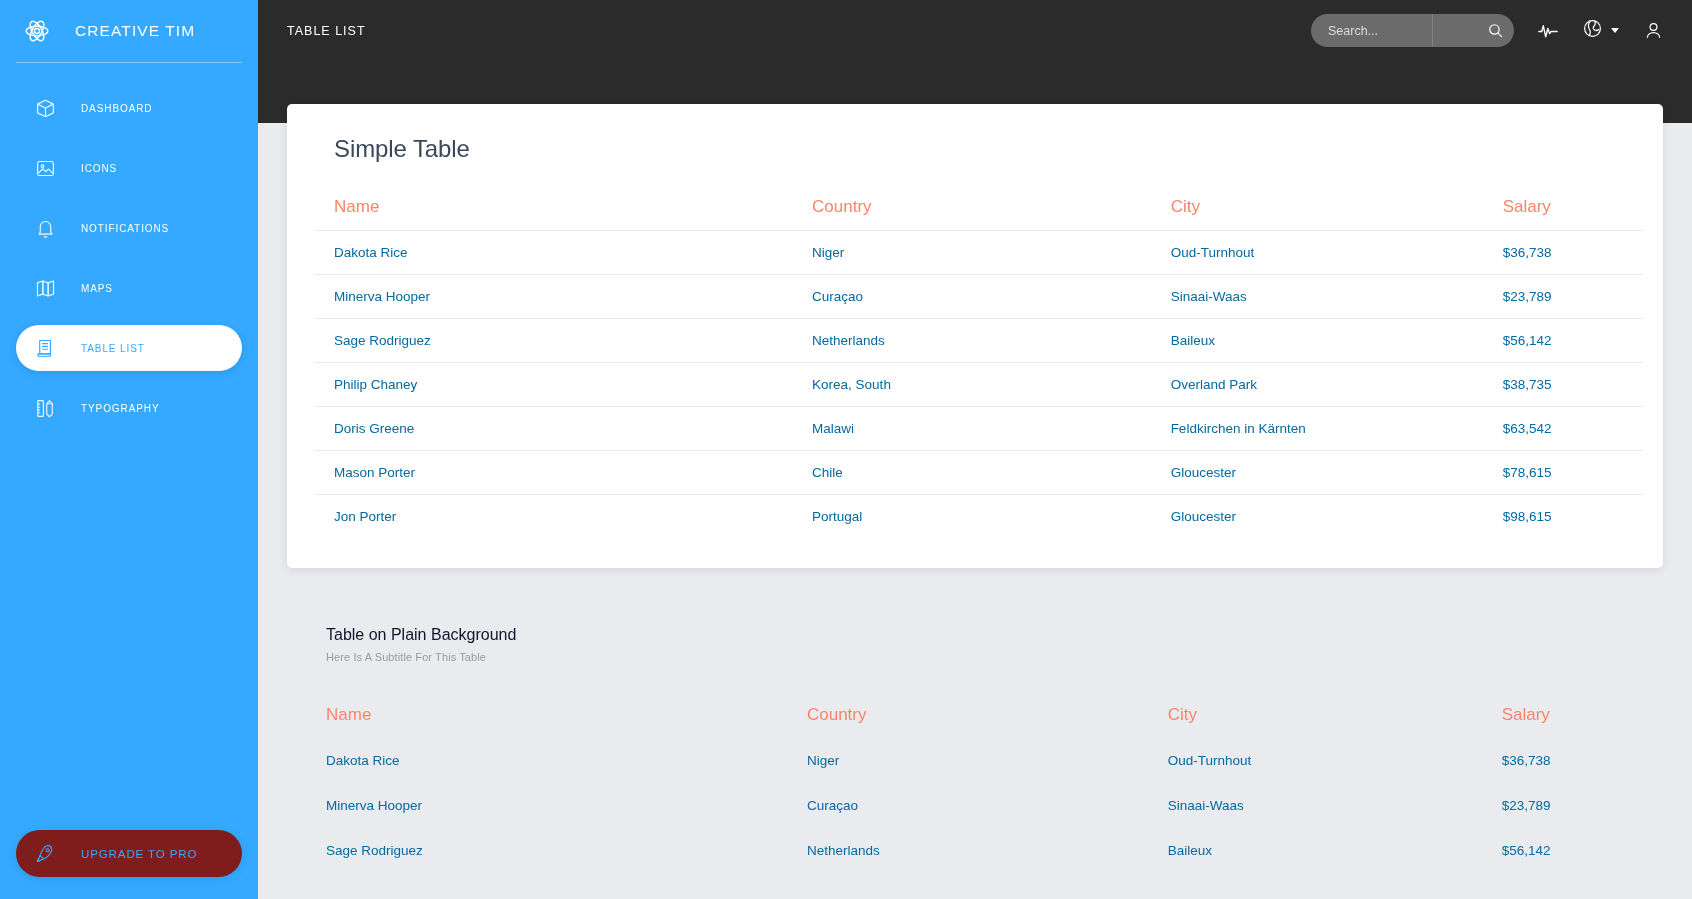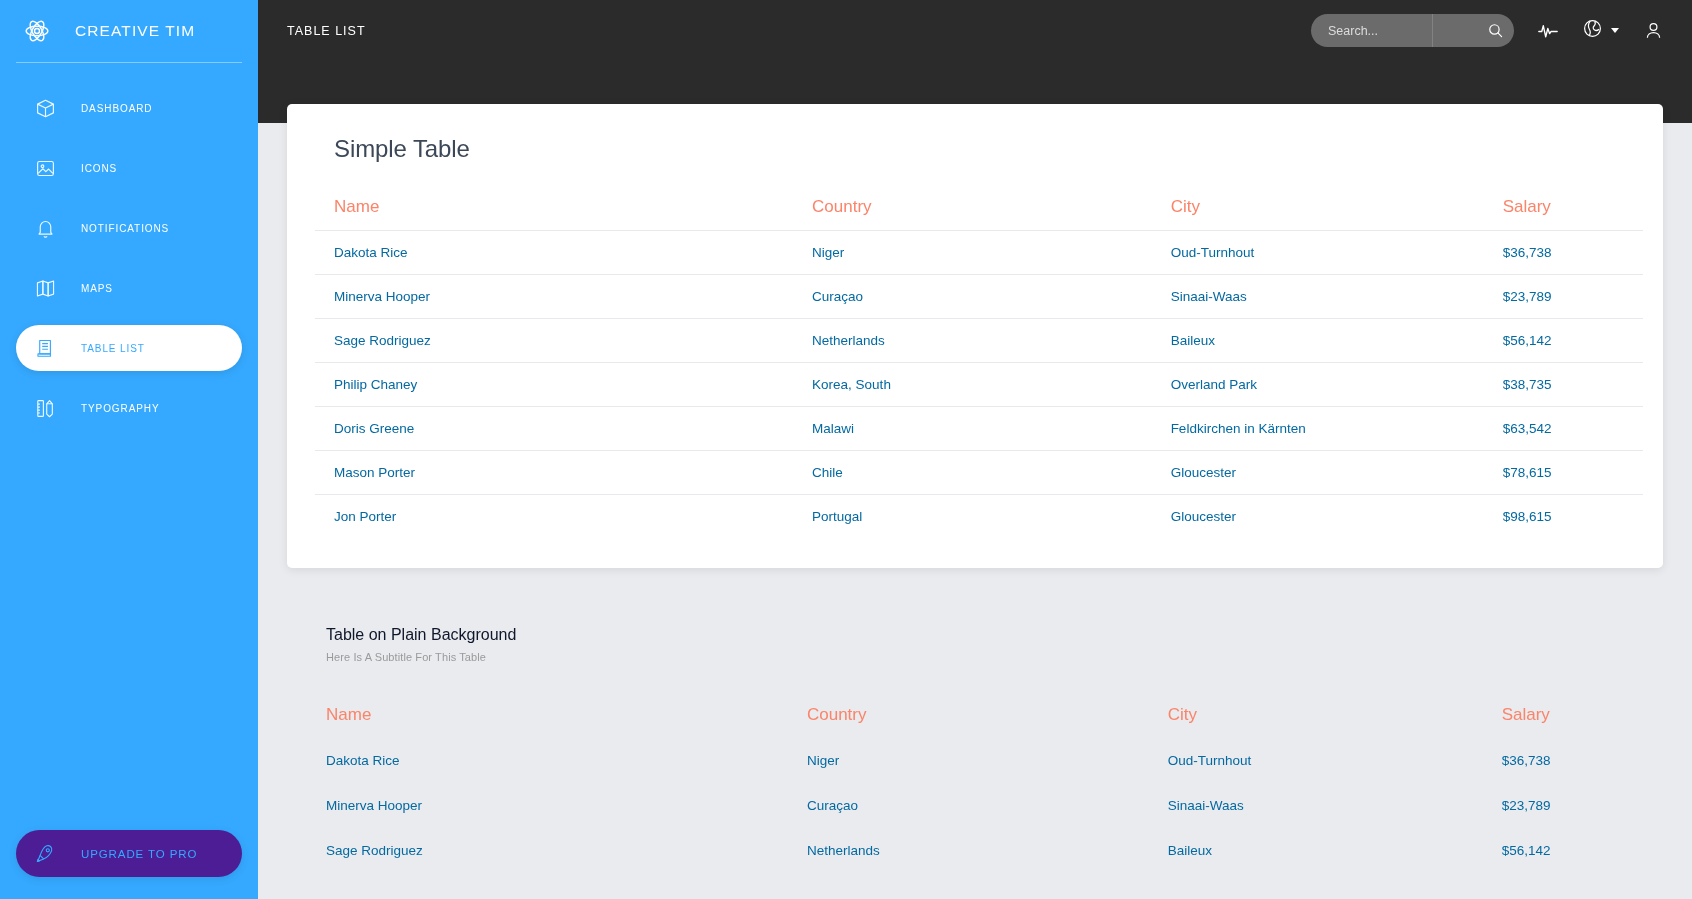--- a/index.html
+++ b/index.html
@@ -98,21 +98,21 @@
     box-shadow: 0 2px 9px rgba(0,0,0,0.11);
   }
   .nav-item.active .nav-icon { opacity: 1; }
 
   .upgrade {
     position: absolute;
     left: 16px;
     right: 16px;
     bottom: 22px;
     height: 47px;
-    background: #4c1d95;
+    background: #7f1d1d;
     border-radius: 24px;
     display: flex;
     align-items: center;
     padding-left: 16px;
     color: #35a9ff;
     cursor: pointer;
     box-shadow: 0 2px 8px rgba(0,0,0,0.10);
   }
   .upgrade .nav-icon { width: 26px; min-width: 26px; height: 26px;
     display:flex; align-items:center; justify-content:center; }

